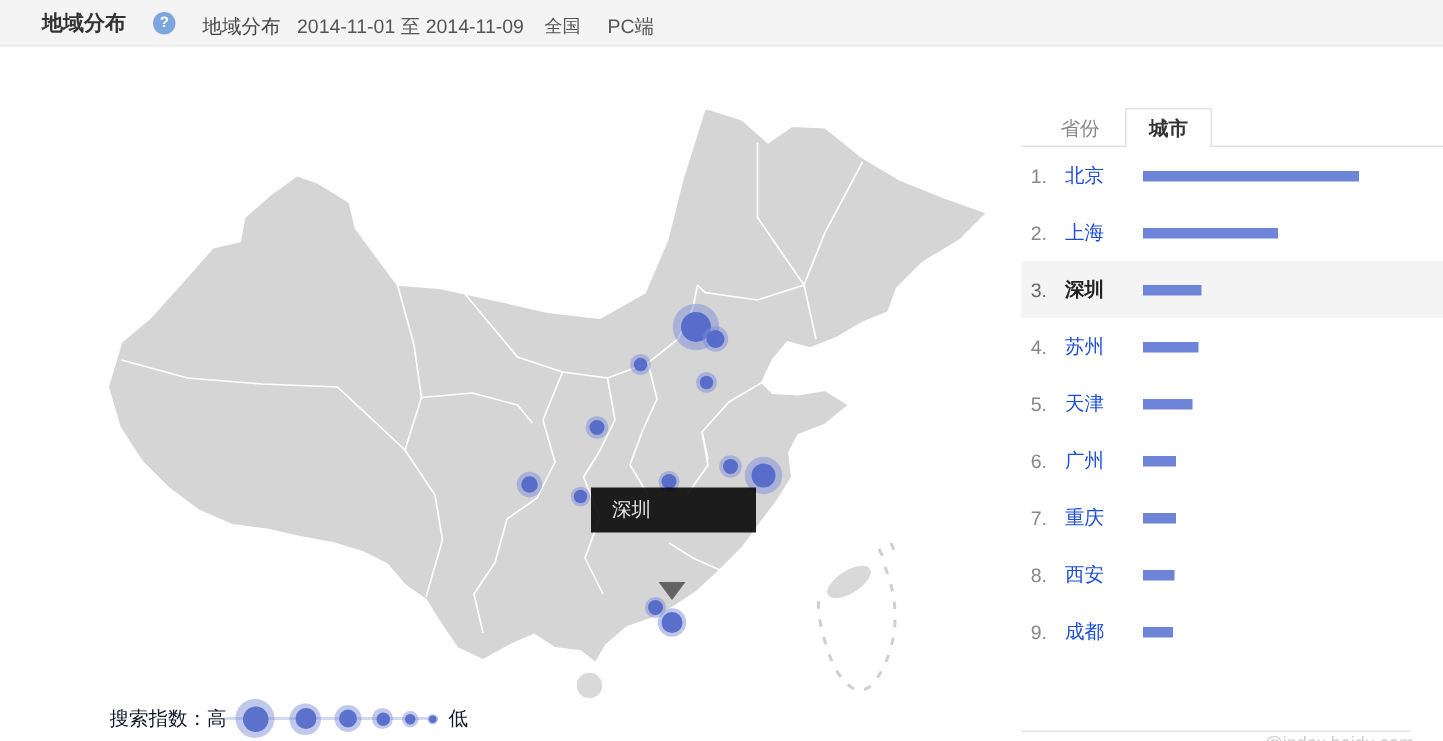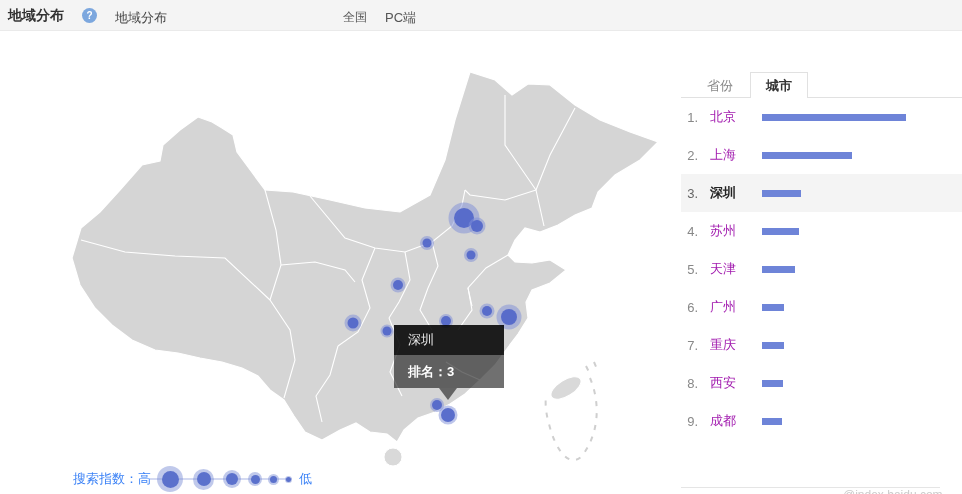--- a/index.html
+++ b/index.html
@@ -3,21 +3,21 @@
 <meta charset="utf-8">
 <style>
   html,body{margin:0;padding:0;}
   body{
     width:962px;height:494px;position:relative;overflow:hidden;
     background:#fff;font-family:"Liberation Sans","DejaVu Sans",sans-serif;
     -webkit-font-smoothing:antialiased;
   }
   
   .header{position:absolute;left:0;top:0;width:962px;height:30px;background:#f4f4f4;border-bottom:1px solid #eaeaea;z-index:6;}
-  .header span{position:absolute;white-space:nowrap;}
+  .header span{position:absolute;white-space:nowrap;margin-left:20px;}
   .h-title{left:8px;top:7px;font-size:14px;font-weight:bold;color:#333;}
   .h-help{left:82px;top:8px;width:15px;height:15px;border-radius:50%;background:#7ca7de;color:#fff;
           font-size:10px;font-weight:bold;text-align:center;line-height:15px;cursor:pointer;}
   .h-keyword{left:115px;top:9px;font-size:13px;color:#444;}
   .h-date{left:178px;top:9px;font-size:13px;color:#555;}
   .h-region{left:343px;top:9px;font-size:12px;color:#555;}
   .h-platform{left:385px;top:9px;font-size:13px;color:#555;}
   
   #map-svg{position:absolute;left:0;top:0;z-index:1;}
   .land{fill:#d5d5d5;stroke:#fff;stroke-width:1.2;}
@@ -26,49 +26,50 @@
   .dashline{fill:none;stroke:#cfcfcf;stroke-width:2;stroke-dasharray:5 7;}
   
   .tooltip{position:absolute;left:394px;top:325px;width:110px;z-index:5;font-size:13px;}
   .tooltip .tt-title{height:30px;line-height:30px;padding-left:14px;background:rgba(0,0,0,0.87);color:#e8e8e8;}
   .tooltip .tt-body{height:33px;line-height:33px;padding-left:14px;background:rgba(25,25,25,0.62);color:#fff;font-weight:bold;}
   .tooltip .tt-arrow{position:absolute;left:45px;top:63px;width:0;height:0;
       border-left:9px solid transparent;border-right:9px solid transparent;border-top:12px solid rgba(40,40,40,0.65);}
   
   .legend-line{position:absolute;left:150px;top:478px;width:142px;height:2px;background:rgba(130,147,216,0.35);z-index:2;}
   .legend{position:absolute;left:73px;top:465px;height:28px;display:flex;align-items:center;z-index:3;}
-  .legend .lg-text{font-size:13px;color:#3b82f6;white-space:nowrap;}
+  .legend .lg-text{font-size:13px;color:#0f172a;white-space:nowrap;}
   .lg-c{border-radius:50%;background:rgba(130,147,216,0.5);display:inline-flex;align-items:center;justify-content:center;flex:none;}
   .lg-c>span{border-radius:50%;background:#5b71cc;display:block;}
   .lg-c0{margin-left:6px;margin-right:10px;} .lg-c1{margin-right:9px;} .lg-c2{margin-right:7px;}
   .lg-c3{margin-right:6px;} .lg-c4{margin-right:6px;} .lg-c5{margin-right:7px;}
   
   .tabs-line{position:absolute;left:681px;top:97px;width:281px;height:1px;background:#e1e1e1;z-index:4;}
   .tab{position:absolute;z-index:5;font-size:13px;text-align:center;cursor:pointer;}
   .tab-province{left:690px;top:74px;width:60px;height:23px;line-height:23px;color:#888;}
   .tab-city{left:750px;top:72px;width:56px;height:25px;line-height:25px;background:#fff;
             border:1px solid #e1e1e1;border-bottom:none;font-weight:bold;color:#333;}
   .rank-list{position:absolute;left:681px;top:98px;width:281px;z-index:4;}
   .rank-row{height:38px;display:flex;align-items:center;font-size:13px;cursor:pointer;}
   .rank-row .num{width:17px;text-align:right;color:#888;flex:none;}
-  .rank-row .city{margin-left:12px;width:52px;color:#a21caf;flex:none;}
+  .rank-row .city{margin-left:12px;width:52px;color:#1d4ed8;flex:none;}
   .rank-row .bar{height:7px;flex:none;}
   .rank-row.hl{background:#f4f4f4;}
   .rank-row.hl .city{font-weight:bold;color:#222;}
   .rank-row.hl .num{color:#666;}
   .panel-bottom-line{position:absolute;left:681px;top:487px;width:259px;height:1px;background:#e5e5e5;z-index:4;}
   .watermark{position:absolute;left:843px;top:488px;font-size:12px;color:#ccc;z-index:4;white-space:nowrap;}
 </style>
 </head>
 <body>
 
 <div class="header">
   <span class="h-title">地域分布</span>
   <span class="h-help">?</span>
   <span class="h-keyword">地域分布</span>
+  <span class="h-date">2014-11-01 至 2014-11-09</span>
   <span class="h-region">全国</span>
   <span class="h-platform">PC端</span>
 </div>
 
 <svg id="map-svg" width="962" height="494" viewBox="0 0 962 494" xmlns="http://www.w3.org/2000/svg">
   <path class="land" d="
     M198,117 L212,122 L222,128 L233,135 L237,152 L248,167 L265,190 L293,192 L330,200 L365,208
     L400,212 L430,195 L445,160 L455,120 L470,72 L495,80 L512,95 L528,84 L550,85 L575,105
     L600,120 L630,132 L658,142 L640,160 L615,175 L598,192 L592,208 L575,215 L558,225 L540,232
     L525,228 L515,240 L508,255 L515,262 L532,263 L550,260 L566,270 L550,283 L532,290 L526,302
@@ -123,21 +124,20 @@
       <circle cx="509" cy="317" r="8" fill="#5166c9" fill-opacity="0.92"></circle>
       <circle cx="437" cy="405" r="7" fill="rgba(125,142,215,0.5)"></circle>
       <circle cx="437" cy="405" r="5" fill="#5166c9" fill-opacity="0.92"></circle>
       <circle cx="448" cy="415" r="9.5" fill="rgba(125,142,215,0.5)"></circle>
       <circle cx="448" cy="415" r="7" fill="#5166c9" fill-opacity="0.92"></circle>
     </g>
 </svg>
 
 <div class="tooltip">
   <div class="tt-title">深圳</div>
-  <div class="tt-body">排名：3</div>
   <div class="tt-arrow"></div>
 </div>
 
 <div class="legend-line"></div>
 <div class="legend">
   <span class="lg-text">搜索指数：高</span>
   <span style="display:inline-flex;align-items:center;">
       <span class="lg-c lg-c0" style="height: 26px; width: 26px;">
         <span style="height: 17px; width: 17px;"></span>
       </span>

